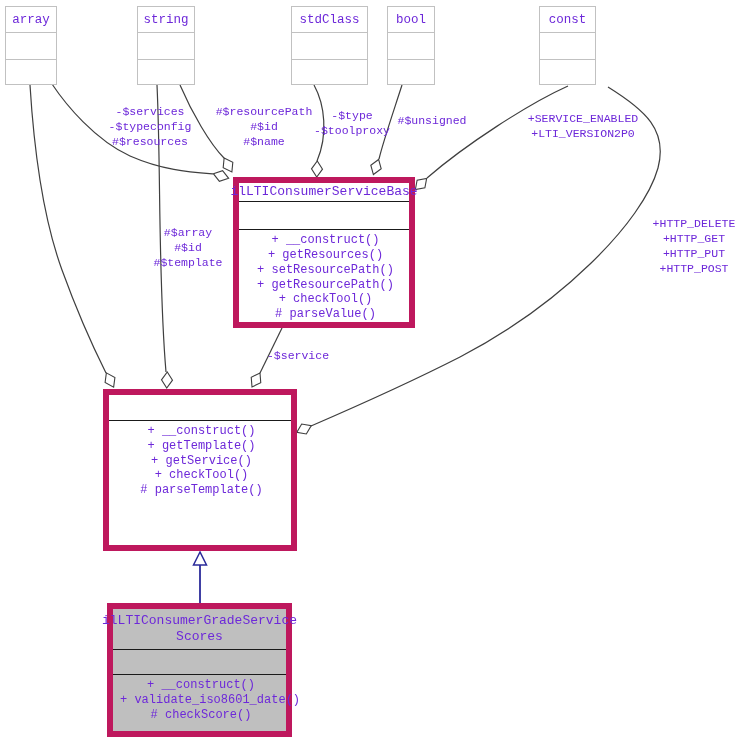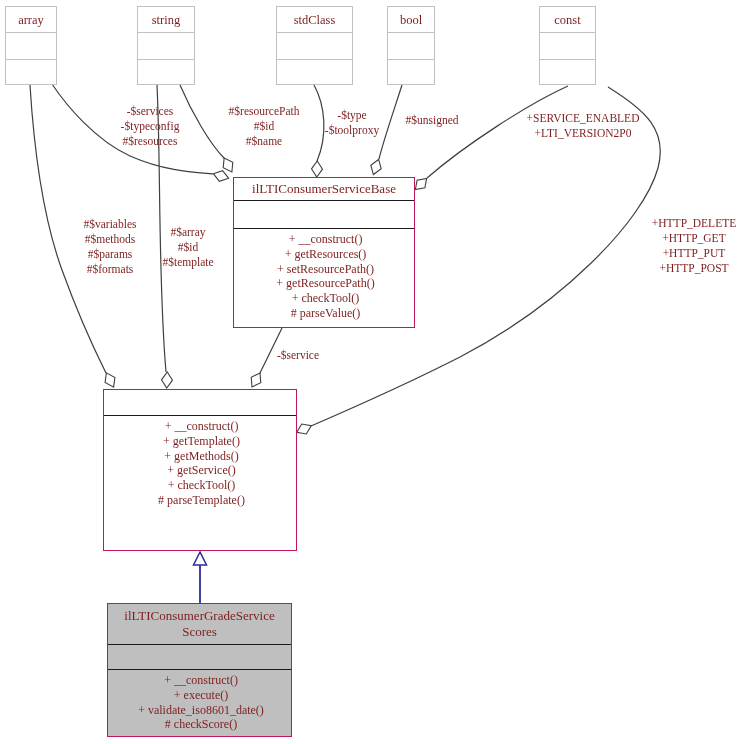--- a/index.html
+++ b/index.html
@@ -1,29 +1,29 @@
 <!DOCTYPE html>
 <html><head>
 <meta charset="utf-8">
 <style>
   html,body{margin:0;padding:0;background:#ffffff;}
   .canvas{
     position:relative;width:751px;height:744px;background:#ffffff;
-    font-family:Liberation Serif, serif;color:#7f1d1d;overflow:hidden;
+    font-family:Liberation Mono, monospace;color:#6d28d9;overflow:hidden;
   }
   svg.wires{position:absolute;left:0;top:0;z-index:0;}
   .edge{stroke:#3f3f3f;fill:none;stroke-width:1.2;}
   .diamond{fill:#ffffff;stroke:#3f3f3f;stroke-width:1.1;}
   .inherit-line{stroke:#2b2b9a;stroke-width:1.8;fill:none;}
   .inherit-head{fill:#ffffff;stroke:#2b2b9a;stroke-width:1.5;}
 
   .node{position:absolute;box-sizing:border-box;background:#ffffff;z-index:1;
         display:flex;flex-direction:column;}
   .node.primitive{border:1px solid #c1c1c1;}
-  .node.classbox{border:1px solid #be185d;}
+  .node.classbox{border:6px solid #be185d;}
   .node.grade{background:#bfbfbf;}
   .compartment{box-sizing:border-box;text-align:center;}
   .compartment + .compartment{border-top:1px solid inherit;}
   .primitive .compartment + .compartment{border-top:1px solid #c1c1c1;}
   .classbox .compartment + .compartment{border-top:1px solid #1a1a1a;}
   .ctitle{display:flex;align-items:center;justify-content:center;
           font-size:13px;line-height:16px;text-align:center;white-space:pre-line;}
   .primitive .ctitle{height:25px;font-size:12.5px;}
   .primitive .cattrs{height:27px;}
   .primitive .cops{flex:1;}
@@ -70,21 +70,21 @@
   <div class="node primitive" style="left:5px;top:6px;width:52px;height:79px">
     <div class="compartment ctitle">array</div>
     <div class="compartment cattrs"></div>
     <div class="compartment cops"></div>
   </div>
   <div class="node primitive" style="left:137px;top:6px;width:58px;height:79px">
     <div class="compartment ctitle">string</div>
     <div class="compartment cattrs"></div>
     <div class="compartment cops"></div>
   </div>
-  <div class="node primitive" style="left:276px;top:6px;width:77px;height:79px">
+  <div class="node primitive" style="left:291px;top:6px;width:77px;height:79px">
     <div class="compartment ctitle">stdClass</div>
     <div class="compartment cattrs"></div>
     <div class="compartment cops"></div>
   </div>
   <div class="node primitive" style="left:387px;top:6px;width:48px;height:79px">
     <div class="compartment ctitle">bool</div>
     <div class="compartment cattrs"></div>
     <div class="compartment cops"></div>
   </div>
   <div class="node primitive" style="left:539px;top:6px;width:57px;height:79px">
@@ -104,56 +104,50 @@
         <div class="member">+ checkTool()</div>
         <div class="member"># parseValue()</div>
       </div>
   </div>
 
   <div class="node classbox" style="left:103px;top:389px;width:194px;height:162px">
     <div class="compartment cattrs" style="height:25px"></div>
     <div class="compartment cmethods">
         <div class="member">+ __construct()</div>
         <div class="member">+ getTemplate()</div>
-        <div class="member">+ getMethods()</div>
         <div class="member">+ getService()</div>
         <div class="member">+ checkTool()</div>
         <div class="member"># parseTemplate()</div>
       </div>
   </div>
 
   <div class="node classbox grade" style="left:107px;top:603px;width:185px;height:134px">
     <div class="compartment ctitle" style="height:40px">ilLTIConsumerGradeService
 Scores</div>
     <div class="compartment cattrs" style="height:25px"></div>
     <div class="compartment cmethods">
         <div class="member">+ __construct()</div>
-        <div class="member">+ execute()</div>
         <div class="member">+ validate_iso8601_date()</div>
         <div class="member"># checkScore()</div>
       </div>
   </div>
 
   <div class="edge-label" style="left:150px;top:104px">-$services
 -$typeconfig
 #$resources</div>
   <div class="edge-label" style="left:264px;top:104px">#$resourcePath
 #$id
 #$name</div>
   <div class="edge-label" style="left:352px;top:108px">-$type
 -$toolproxy</div>
   <div class="edge-label" style="left:432px;top:113px">#$unsigned</div>
   <div class="edge-label" style="left:583px;top:111px">+SERVICE_ENABLED
 +LTI_VERSION2P0</div>
   <div class="edge-label" style="left:694px;top:216px">+HTTP_DELETE
 +HTTP_GET
 +HTTP_PUT
 +HTTP_POST</div>
-  <div class="edge-label" style="left:110px;top:217px">#$variables
-#$methods
-#$params
-#$formats</div>
   <div class="edge-label" style="left:188px;top:225px">#$array
 #$id
 #$template</div>
   <div class="edge-label" style="left:298px;top:348px">-$service</div>
 
 </div>
 
 </body></html>

